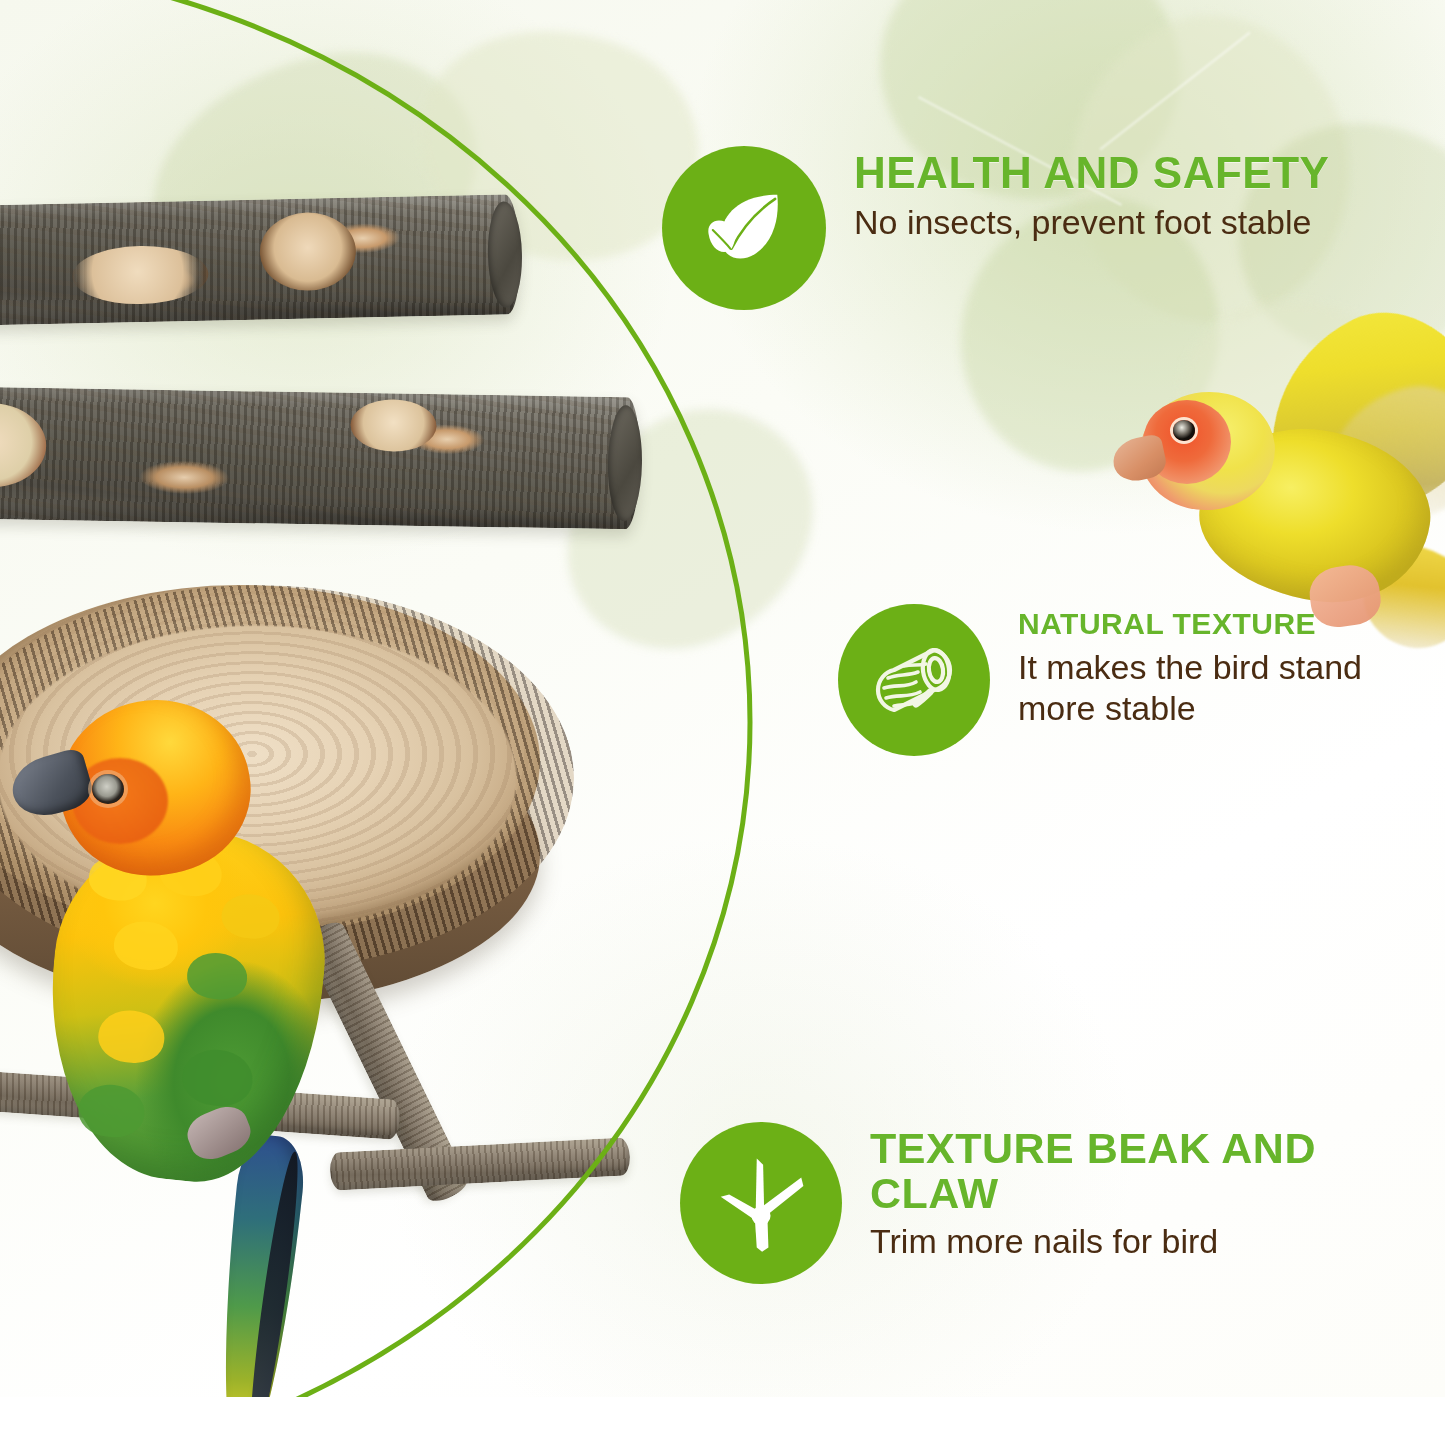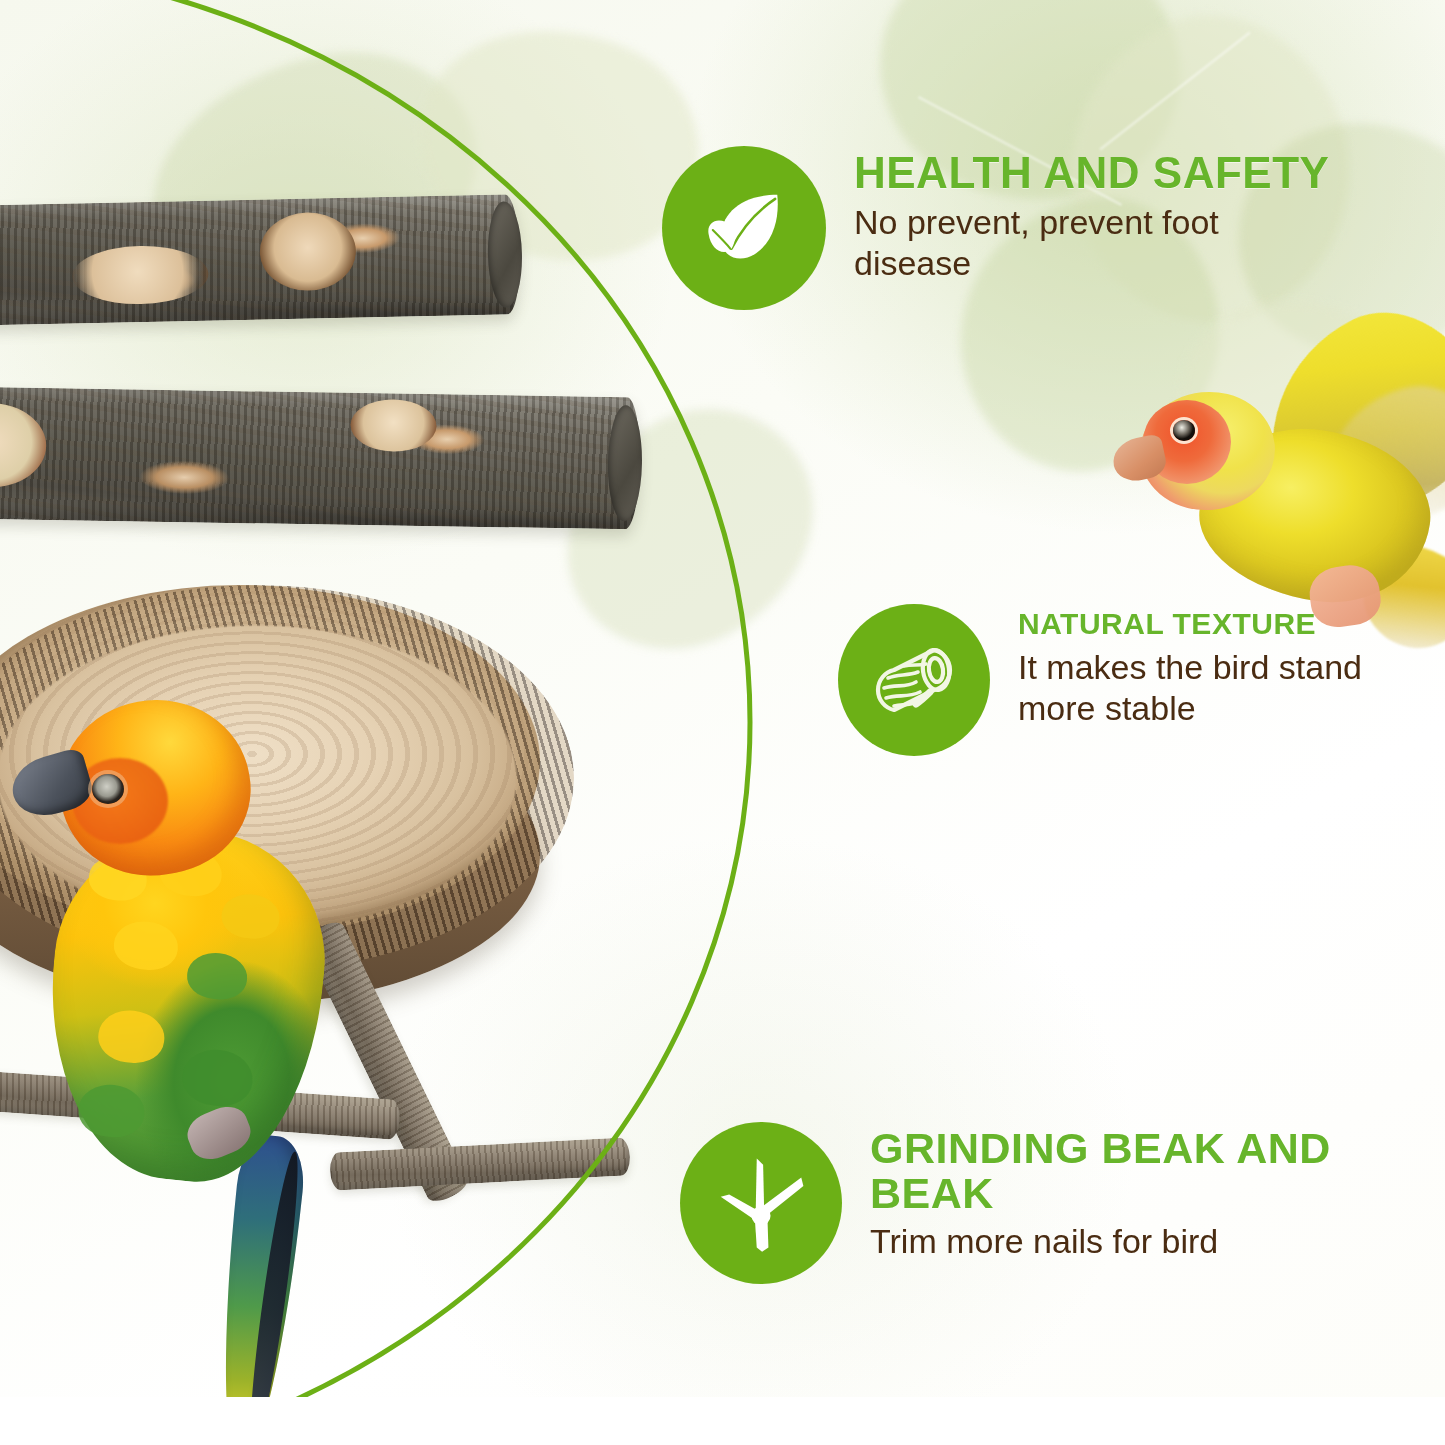--- a/index.html
+++ b/index.html
@@ -242,21 +242,21 @@
     <div class="fcircle">
       <svg class="icon-svg" width="104" height="104" viewBox="0 0 100 100">
         <path d="M82 18 C46 18 26 38 28 62 C30 80 48 84 62 74 C80 61 84 38 82 18 Z" fill="#ffffff"></path>
         <path d="M80 22 C62 34 48 50 38 70" fill="none" stroke="#6cb016" stroke-width="2.4" stroke-linecap="round"></path>
         <path d="M16 56 C14 46 22 40 32 44 C42 48 44 60 38 70 C30 78 18 70 16 56 Z" fill="#ffffff"></path>
         <path d="M20 52 C26 58 32 64 37 70" fill="none" stroke="#6cb016" stroke-width="2" stroke-linecap="round"></path>
       </svg>
     </div>
     <div class="ftext">
       <p class="fhead">HEALTH AND SAFETY</p>
-      <p class="fsub">No prevent, prevent foot disease</p>
+      <p class="fsub">No insects, prevent foot stable</p>
     </div>
   </div>
 
   <div class="feature" id="feat2">
     <div class="fcircle">
       <svg class="icon-svg" width="100" height="100" viewBox="0 0 100 100">
         <g fill="none" stroke="#f2f6e4" stroke-width="4.2" stroke-linecap="round" stroke-linejoin="round">
           <path d="M70 20 C79 22 86 30 86 40 C86 50 79 58 70 60 L30 80 C21 78 14 70 14 60 C14 50 21 42 30 40 Z"></path>
           <ellipse cx="72" cy="40" rx="13" ry="20" transform="rotate(-8 72 40)"></ellipse>
           <ellipse cx="72" cy="40" rx="7" ry="12" transform="rotate(-8 72 40)"></ellipse>
@@ -283,18 +283,18 @@
         <g fill="#ffffff">
           <path d="M46 8 L52 14 L53 58 L45 58 Z"></path>
           <path d="M12 44 L20 42 L52 60 L47 68 Z"></path>
           <path d="M88 26 L90 34 L55 62 L49 55 Z"></path>
           <path d="M44 62 Q50 56 56 62 L57 92 L51 96 L46 92 Z"></path>
           <circle cx="50" cy="62" r="9"></circle>
         </g>
       </svg>
     </div>
     <div class="ftext">
-      <p class="fhead">GRINDING BEAK AND BEAK</p>
+      <p class="fhead">TEXTURE BEAK AND CLAW</p>
       <p class="fsub">Trim more nails for bird</p>
     </div>
   </div>
 
 </div>
 
 </body></html>

